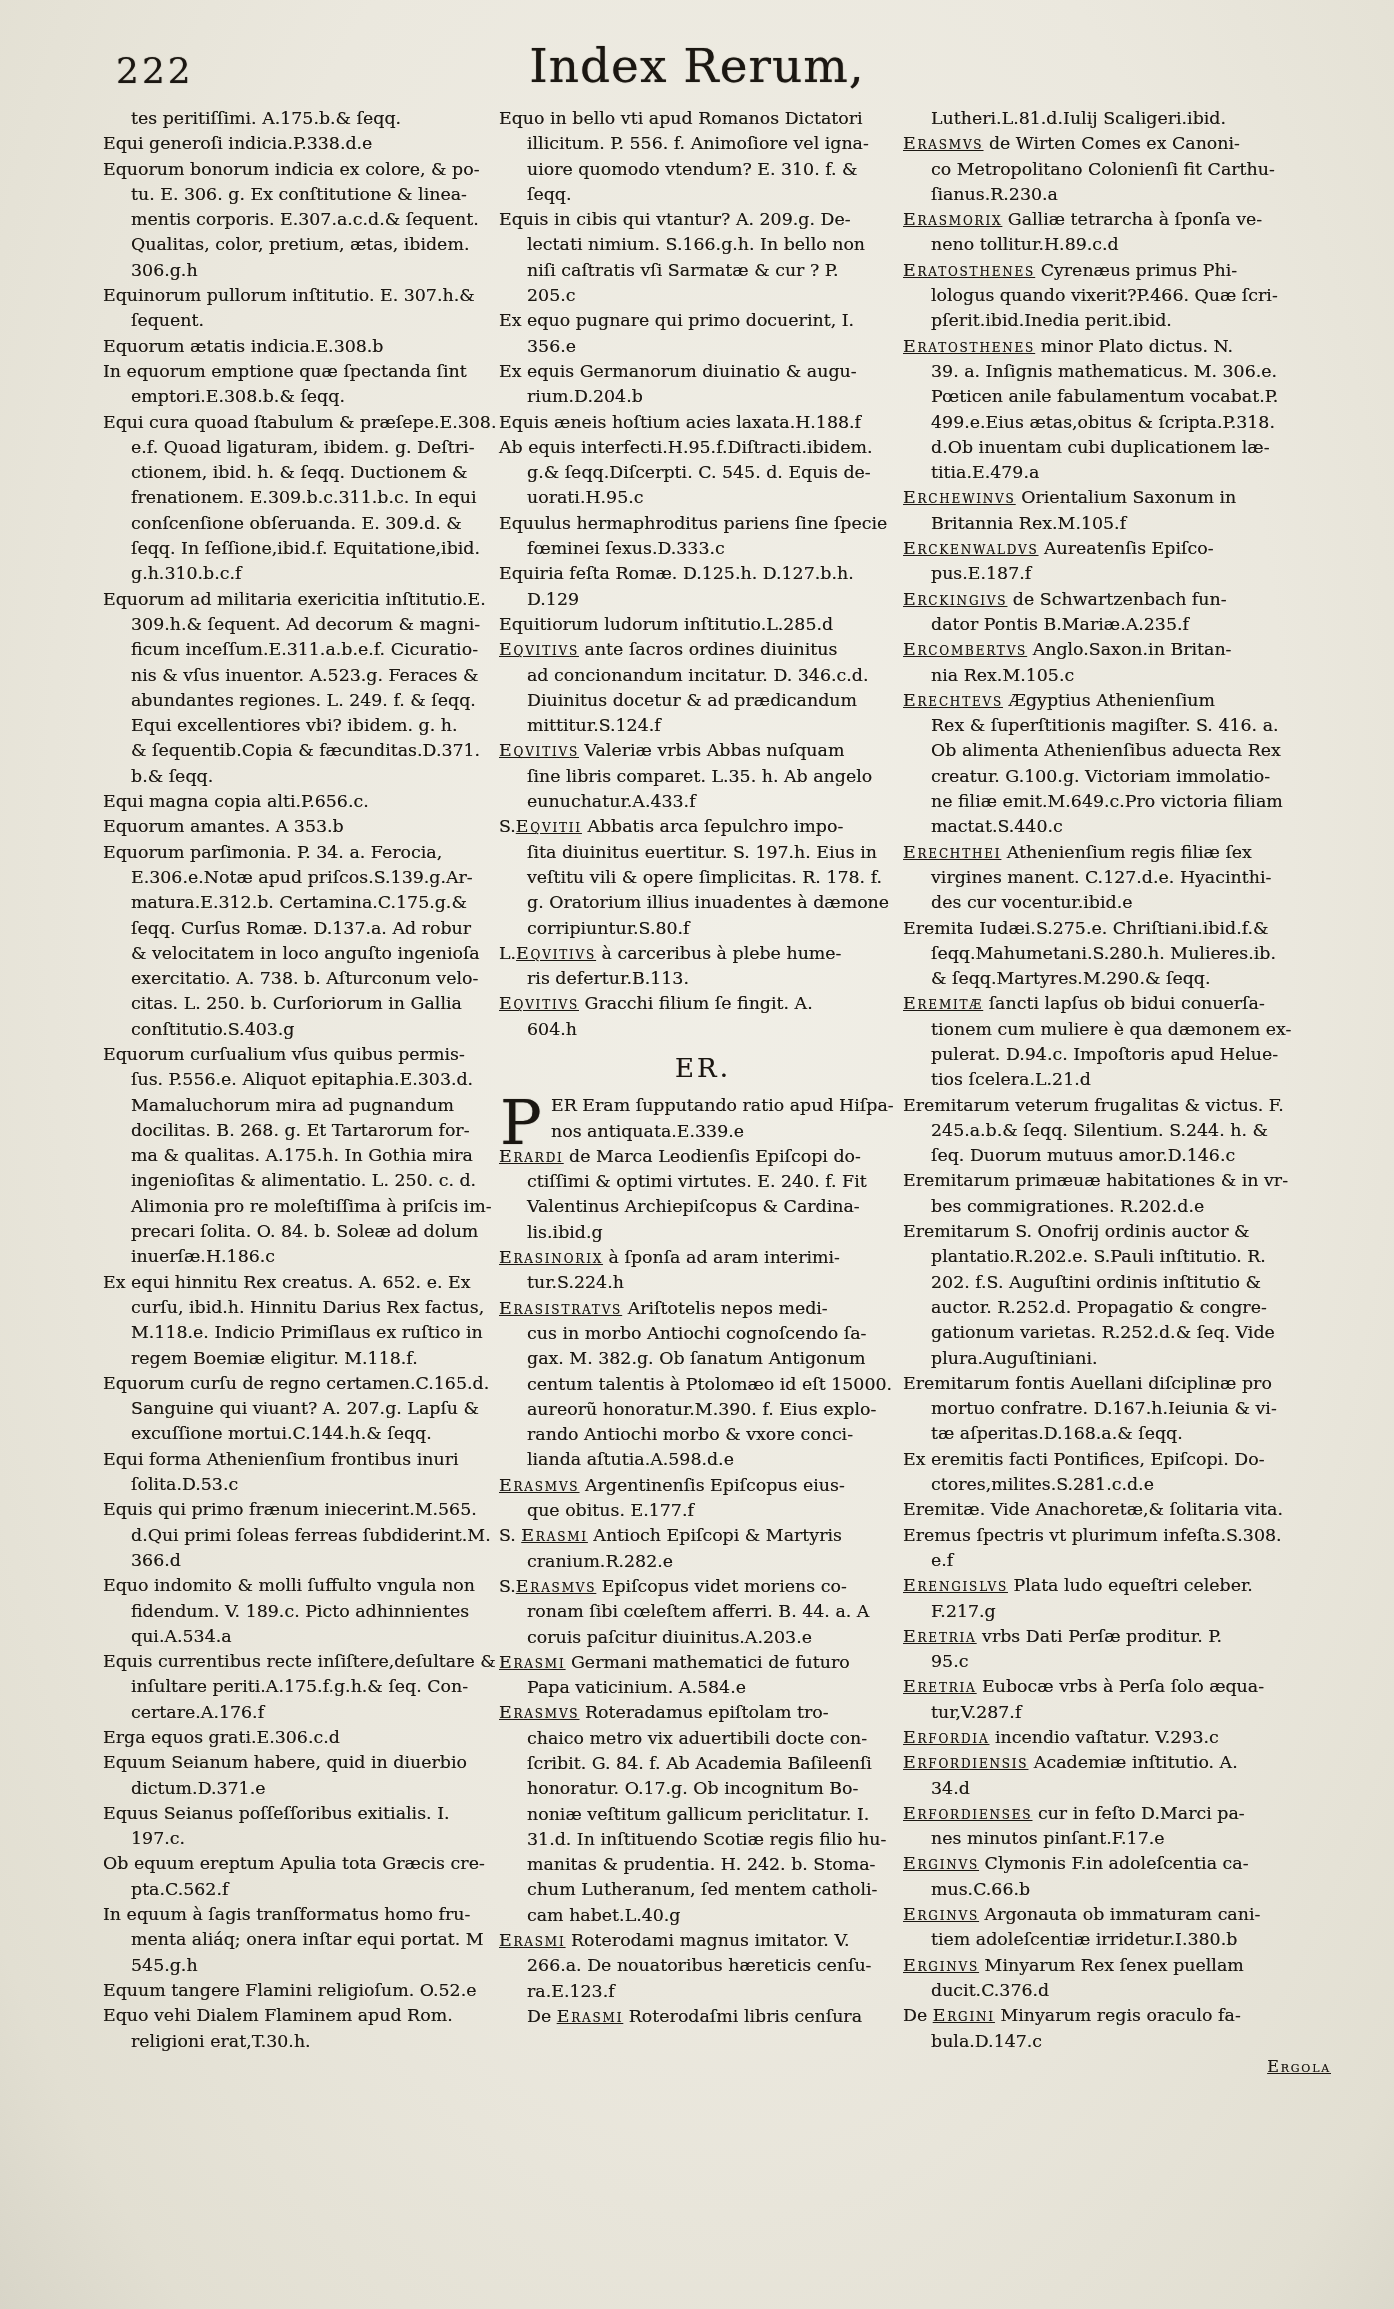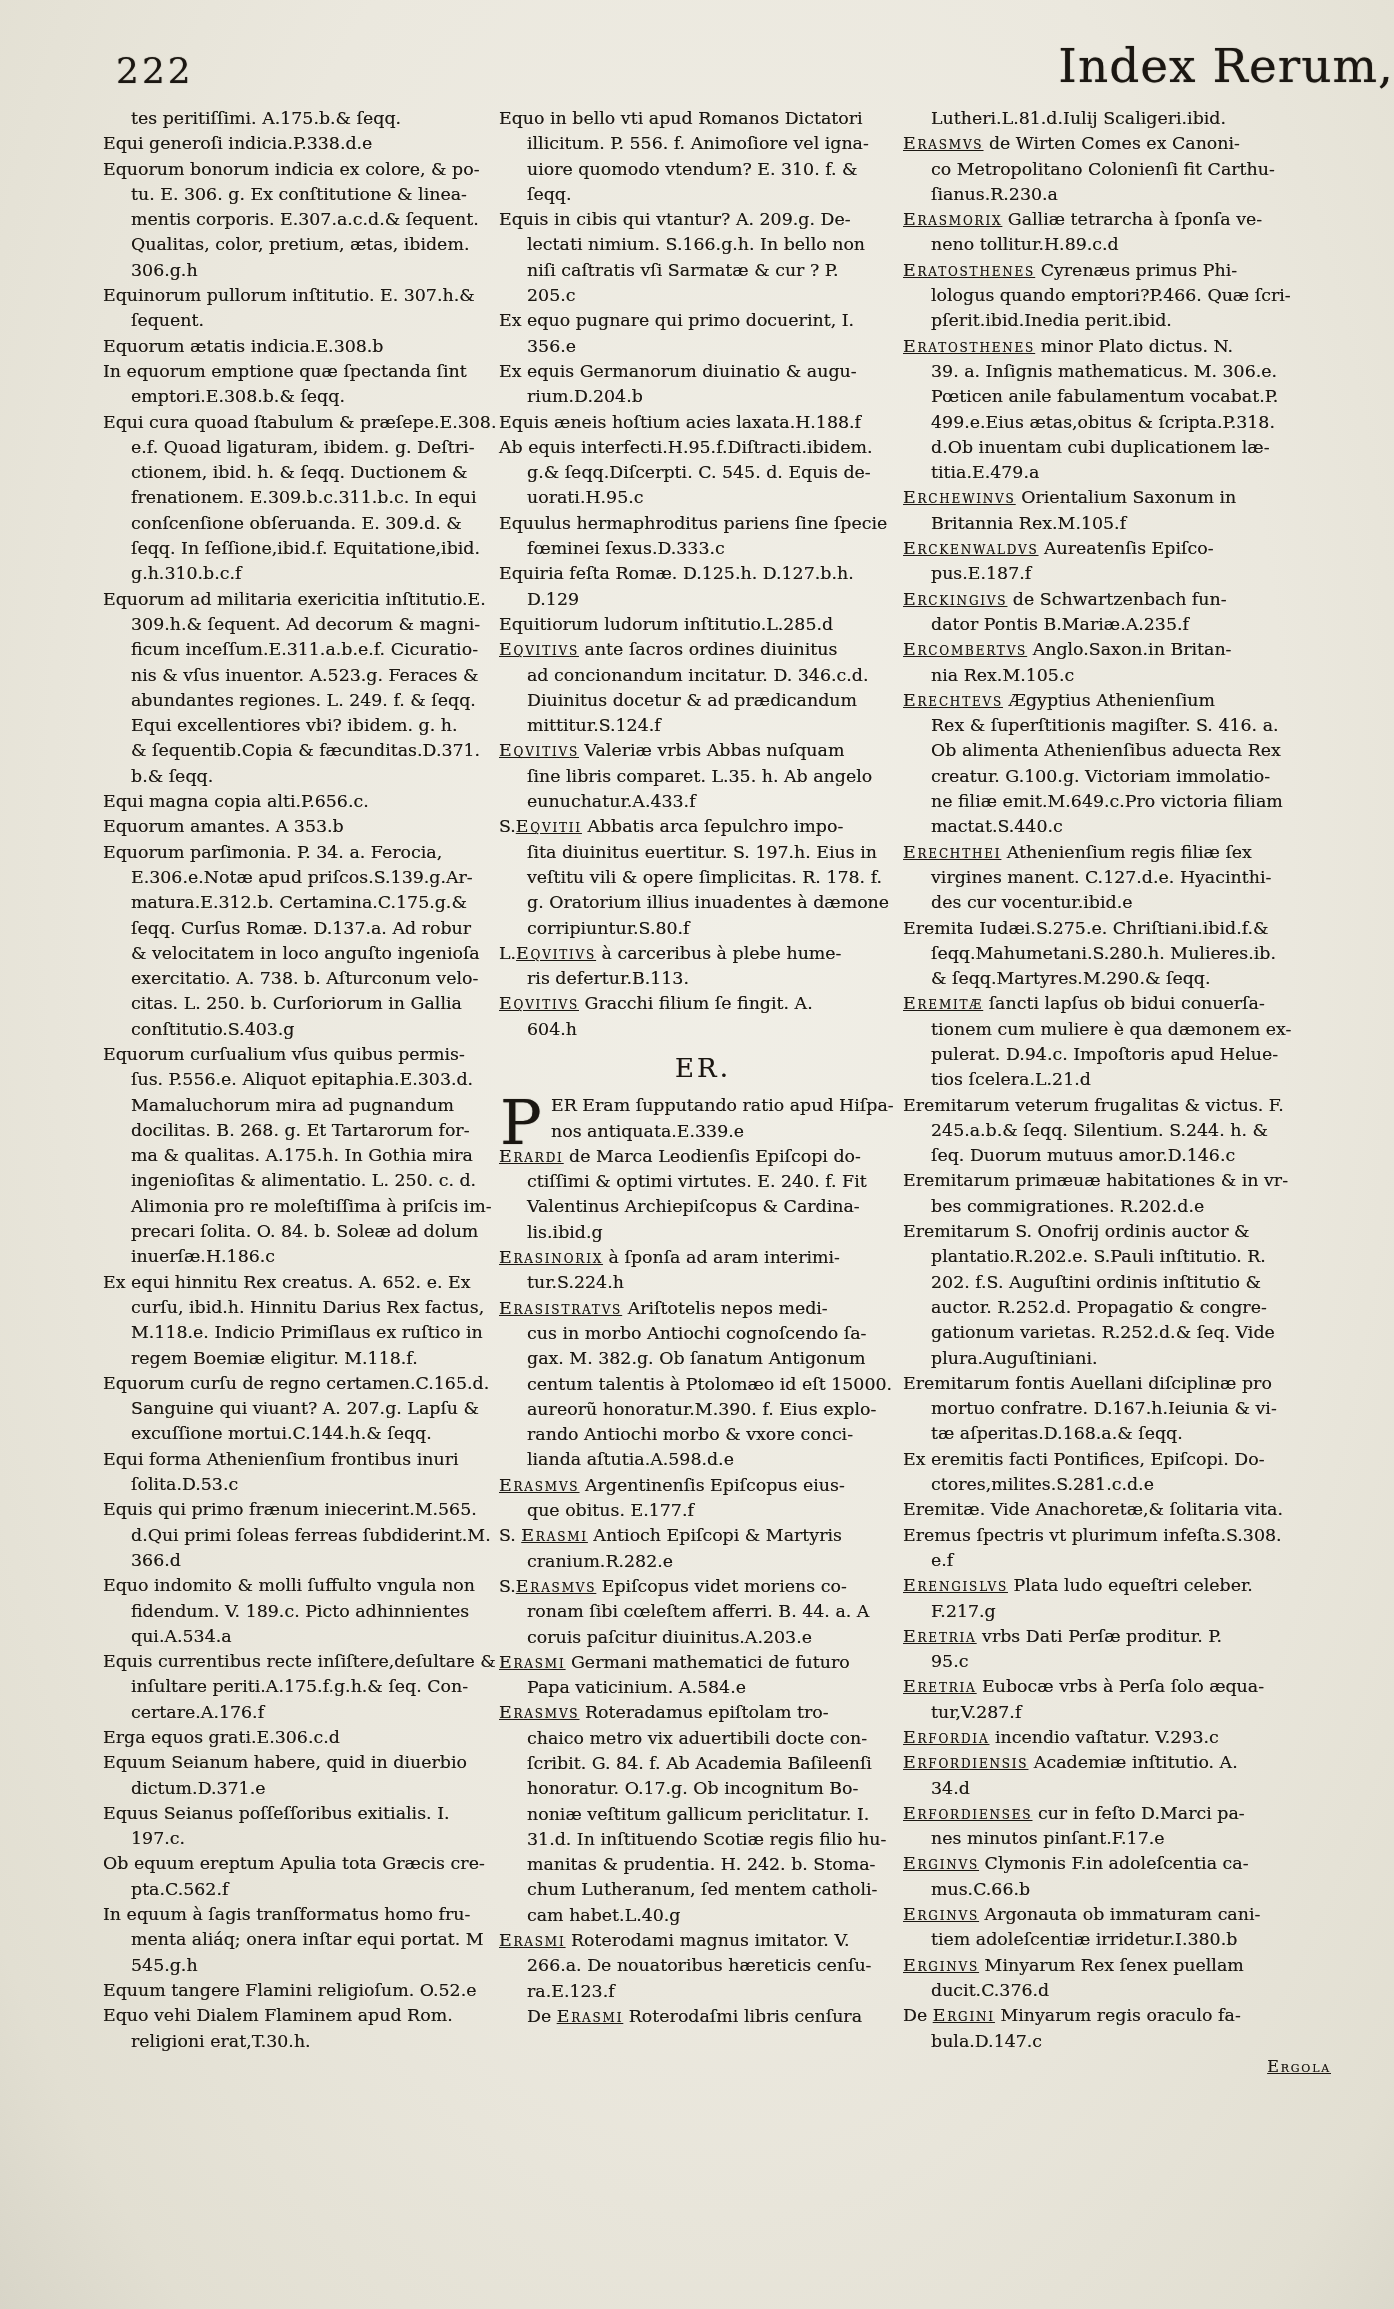--- a/index.html
+++ b/index.html
@@ -14,21 +14,21 @@
       radial-gradient(ellipse at 52% 38%, #f1efe7 0%, #ebe8de 55%, #e2dfd2 88%, #d8d5c8 100%);
     color:#1b1712;
   }
   .page-number{
     position:absolute;left:116px;top:50px;
     font-size:36px;font-weight:400;letter-spacing:3px;
     text-shadow:0 0 1px rgba(25,18,10,.6);
     text-align:center;
   }
   .page-title{
-    position:absolute;left:0;right:0;top:38px;text-align:right;
+    position:absolute;left:0;right:0;top:38px;text-align:center;
     font-size:47px;letter-spacing:1px;
     text-shadow:0 0 1px rgba(25,18,10,.65);
   }
   .col{position:absolute;top:106px;}
   #col1{left:103px;width:394px;}
   #col2{left:499px;width:408px;}
   #col3{left:903px;width:436px;}
   .line{
     position:relative;
     white-space:nowrap;
@@ -219,21 +219,21 @@
       <div class="line i1"><span class="rm">De </span><span class="sc">Erasmi</span><span class="rm"> Roterodaſmi libris cenſura</span></div>
     </div>
   <div class="col" id="col3">
       <div class="line i1"><span class="rm">Lutheri.L.81.d.Iulij Scaligeri.ibid.</span></div>
       <div class="line i0"><span class="sc">Erasmvs</span><span class="rm"> de Wirten Comes ex Canoni-</span></div>
       <div class="line i1"><span class="rm">co Metropolitano Colonienſi fit Carthu-</span></div>
       <div class="line i1"><span class="rm">ſianus.R.230.a</span></div>
       <div class="line i0"><span class="sc">Erasmorix</span><span class="rm"> Galliæ tetrarcha à ſponſa ve-</span></div>
       <div class="line i1"><span class="rm">neno tollitur.H.89.c.d</span></div>
       <div class="line i0"><span class="sc">Eratosthenes</span><span class="rm"> Cyrenæus primus Phi-</span></div>
-      <div class="line i1"><span class="rm">lologus quando emptori?P.466. Quæ ſcri-</span></div>
+      <div class="line i1"><span class="rm">lologus quando vixerit?P.466. Quæ ſcri-</span></div>
       <div class="line i1"><span class="rm">pſerit.ibid.Inedia perit.ibid.</span></div>
       <div class="line i0"><span class="sc">Eratosthenes</span><span class="rm"> minor Plato dictus. N.</span></div>
       <div class="line i1"><span class="rm">39. a. Inſignis mathematicus. M. 306.e.</span></div>
       <div class="line i1"><span class="rm">Pœticen anile fabulamentum vocabat.P.</span></div>
       <div class="line i1"><span class="rm">499.e.Eius ætas,obitus &amp; ſcripta.P.318.</span></div>
       <div class="line i1"><span class="rm">d.Ob inuentam cubi duplicationem læ-</span></div>
       <div class="line i1"><span class="rm">titia.E.479.a</span></div>
       <div class="line i0"><span class="sc">Erchewinvs</span><span class="rm"> Orientalium Saxonum in</span></div>
       <div class="line i1"><span class="rm">Britannia Rex.M.105.f</span></div>
       <div class="line i0"><span class="sc">Erckenwaldvs</span><span class="rm"> Aureatenſis Epiſco-</span></div>

